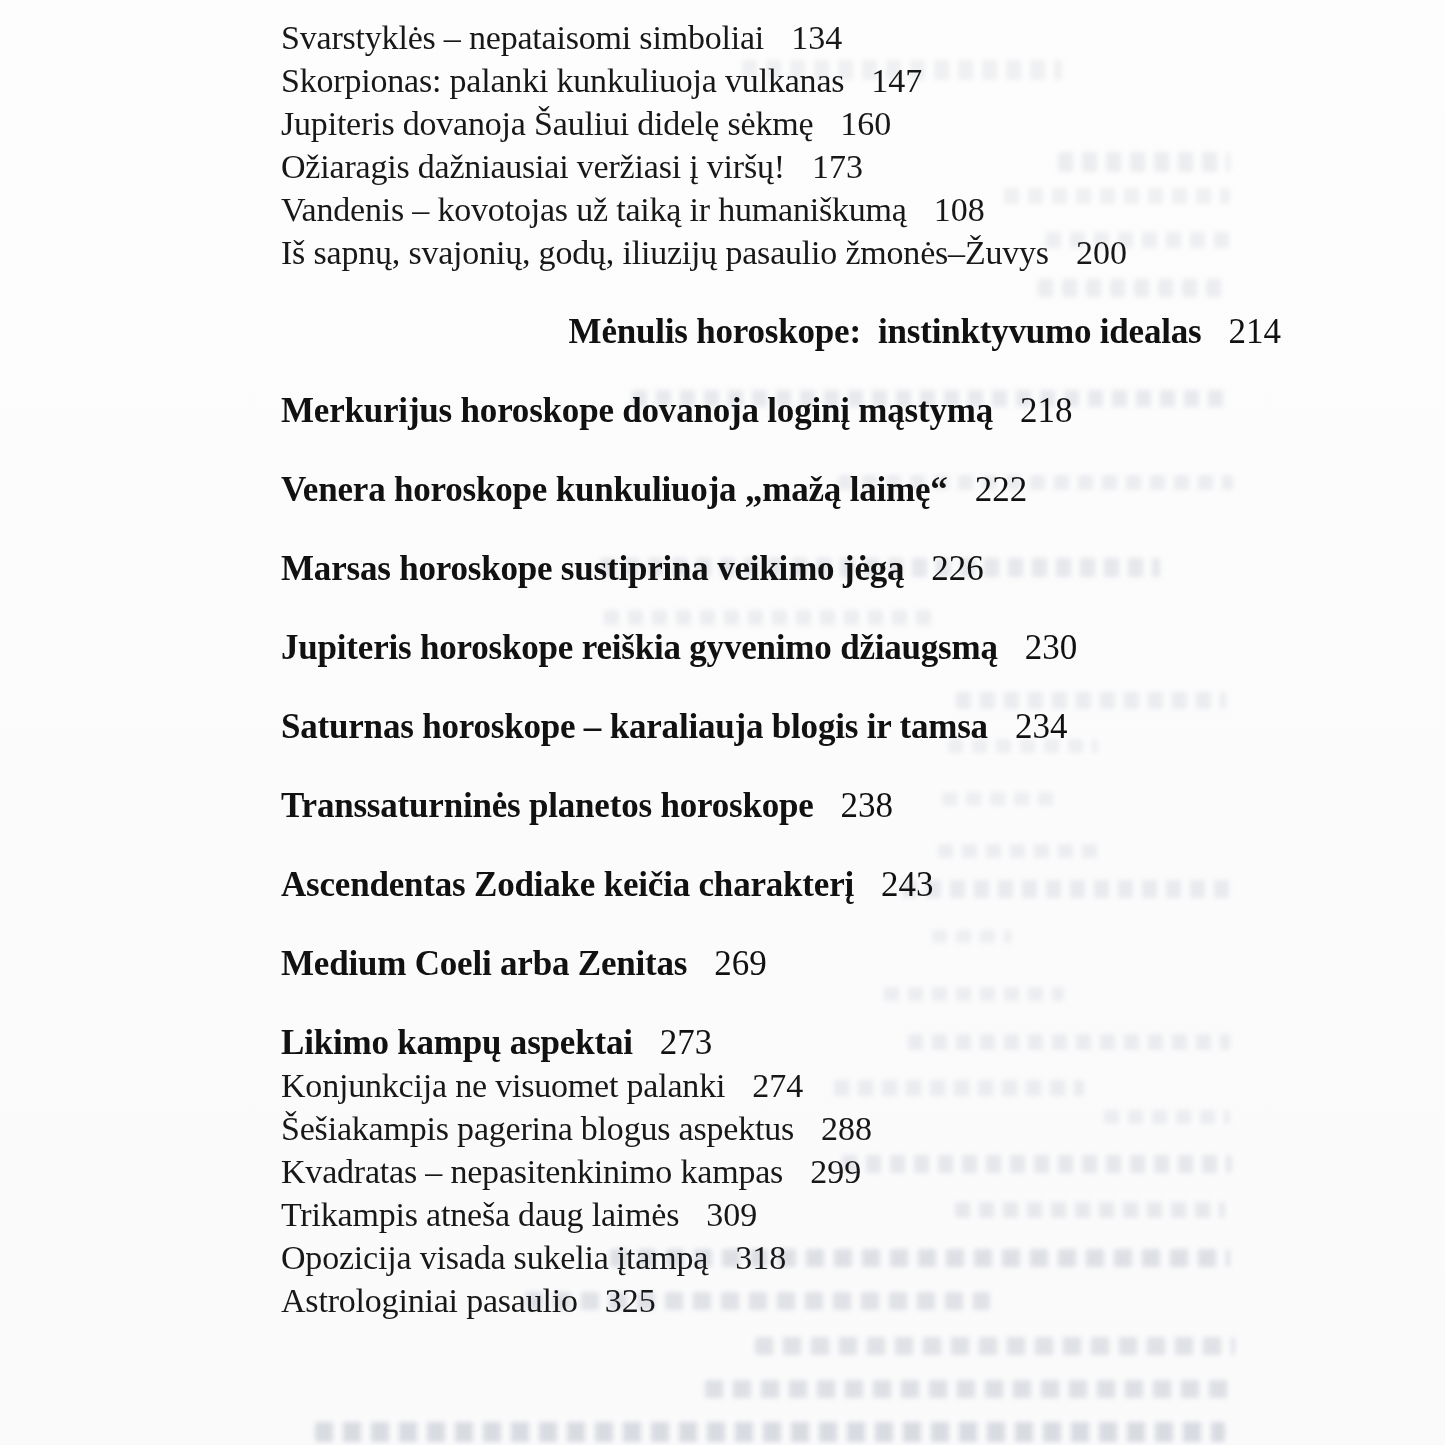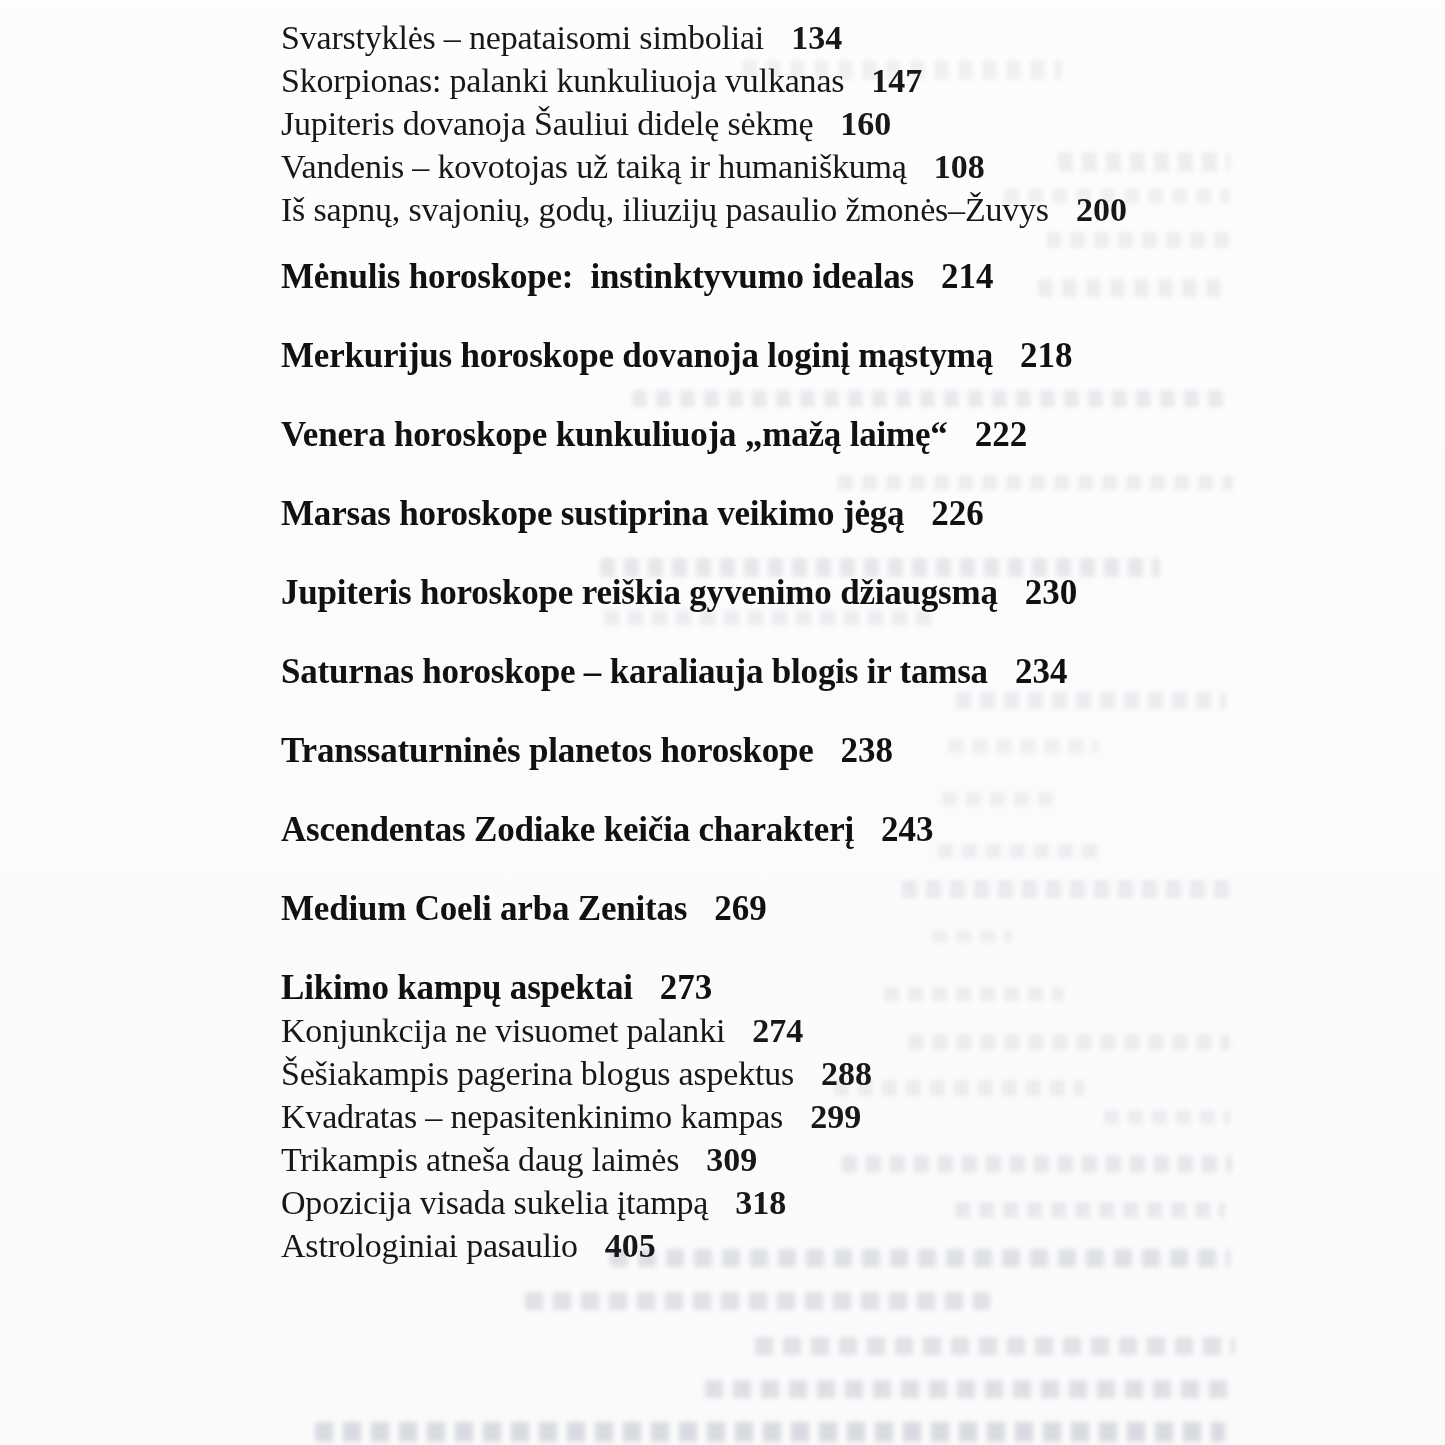--- a/index.html
+++ b/index.html
@@ -28,25 +28,25 @@
     color: #181818;
     letter-spacing: -0.2px;
     white-space: pre;
   }
   .row.h {
     font-weight: 700;
     font-size: 35px;
     margin-top: 36px;
     color: #111111;
   }
-  .row.h.first { margin-top: 24px; }
+  .row.h.first { margin-top: 36px; text-align: right; }
   .row .t { white-space: pre; }
   .row .p {
     margin-left: 27px;
-    font-weight: 700;
+    font-weight: 400;
     letter-spacing: 0;
   }
   
   .sm {
     position: absolute;
     border-radius: 3px;
     filter: blur(2.6px);
     background: repeating-linear-gradient(90deg, #a9afbb 0px 15px, rgba(169,175,187,0) 15px 24px);
     pointer-events: none;
   }
@@ -86,35 +86,36 @@
     <div class="sm d" style="left:755px; top:1337px;width:480px; height:18px; opacity:.26;"></div>
     <div class="sm d" style="left:705px; top:1380px;width:525px; height:18px; opacity:.28;"></div>
     <div class="sm d" style="left:315px; top:1422px;width:910px; height:20px; opacity:.32;"></div>
   </div>
 
   <div class="toc">
 
     <div class="row"><span class="t">Svarstyklės – nepataisomi simboliai</span><span class="p">134</span></div>
     <div class="row"><span class="t">Skorpionas: palanki kunkuliuoja vulkanas</span><span class="p">147</span></div>
     <div class="row"><span class="t">Jupiteris dovanoja Šauliui didelę sėkmę</span><span class="p">160</span></div>
+    <div class="row"><span class="t">Ožiaragis dažniausiai veržiasi į viršų!</span><span class="p">173</span></div>
     <div class="row"><span class="t">Vandenis – kovotojas už taiką ir humaniškumą</span><span class="p">108</span></div>
     <div class="row"><span class="t">Iš sapnų, svajonių, godų, iliuzijų pasaulio žmonės–Žuvys</span><span class="p">200</span></div>
 
     <div class="row h first"><span class="t">Mėnulis horoskope:  instinktyvumo idealas</span><span class="p">214</span></div>
     <div class="row h"><span class="t">Merkurijus horoskope dovanoja loginį mąstymą</span><span class="p">218</span></div>
     <div class="row h"><span class="t">Venera horoskope kunkuliuoja „mažą laimę“</span><span class="p">222</span></div>
     <div class="row h"><span class="t">Marsas horoskope sustiprina veikimo jėgą</span><span class="p">226</span></div>
     <div class="row h"><span class="t">Jupiteris horoskope reiškia gyvenimo džiaugsmą</span><span class="p">230</span></div>
     <div class="row h"><span class="t">Saturnas horoskope – karaliauja blogis ir tamsa</span><span class="p">234</span></div>
     <div class="row h"><span class="t">Transsaturninės planetos horoskope</span><span class="p">238</span></div>
     <div class="row h"><span class="t">Ascendentas Zodiake keičia charakterį</span><span class="p">243</span></div>
     <div class="row h"><span class="t">Medium Coeli arba Zenitas</span><span class="p">269</span></div>
 
     <div class="row h"><span class="t">Likimo kampų aspektai</span><span class="p">273</span></div>
     <div class="row"><span class="t">Konjunkcija ne visuomet palanki</span><span class="p">274</span></div>
     <div class="row"><span class="t">Šešiakampis pagerina blogus aspektus</span><span class="p">288</span></div>
     <div class="row"><span class="t">Kvadratas – nepasitenkinimo kampas</span><span class="p">299</span></div>
     <div class="row"><span class="t">Trikampis atneša daug laimės</span><span class="p">309</span></div>
     <div class="row"><span class="t">Opozicija visada sukelia įtampą</span><span class="p">318</span></div>
-    <div class="row"><span class="t">Astrologiniai pasaulio</span><span class="p">405</span></div>
+    <div class="row"><span class="t">Astrologiniai pasaulio</span><span class="p">325</span></div>
 
   </div>
 </div>
 
 </body></html>

